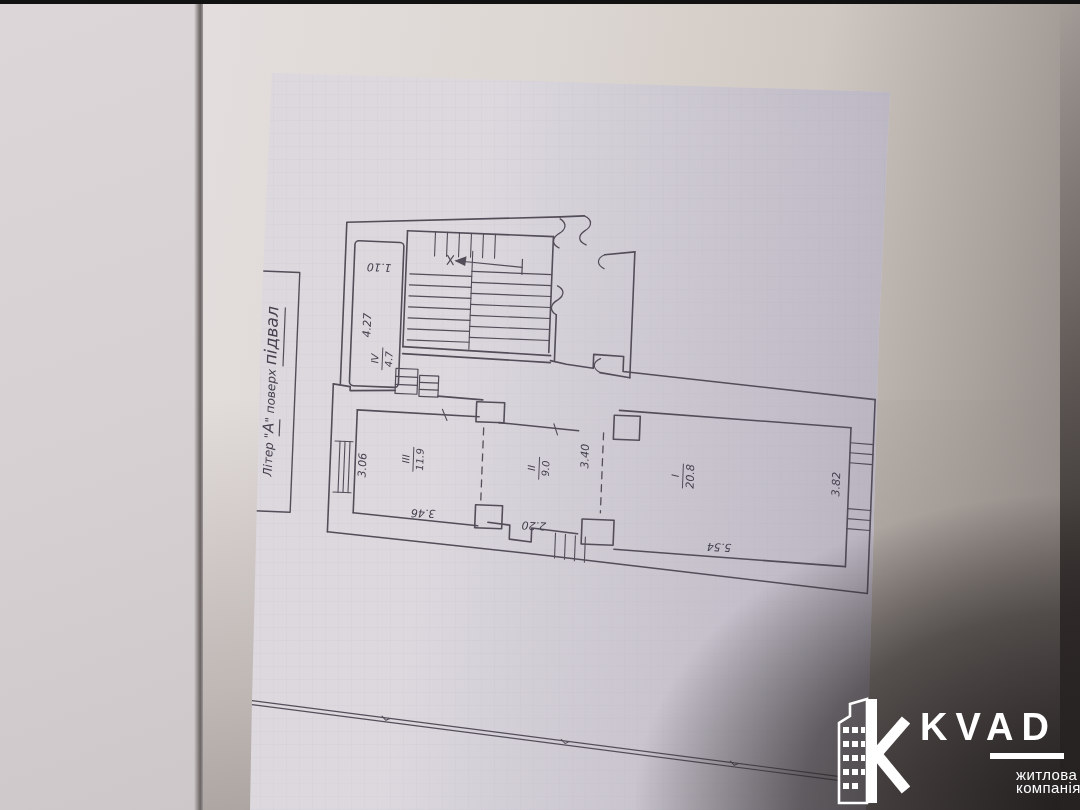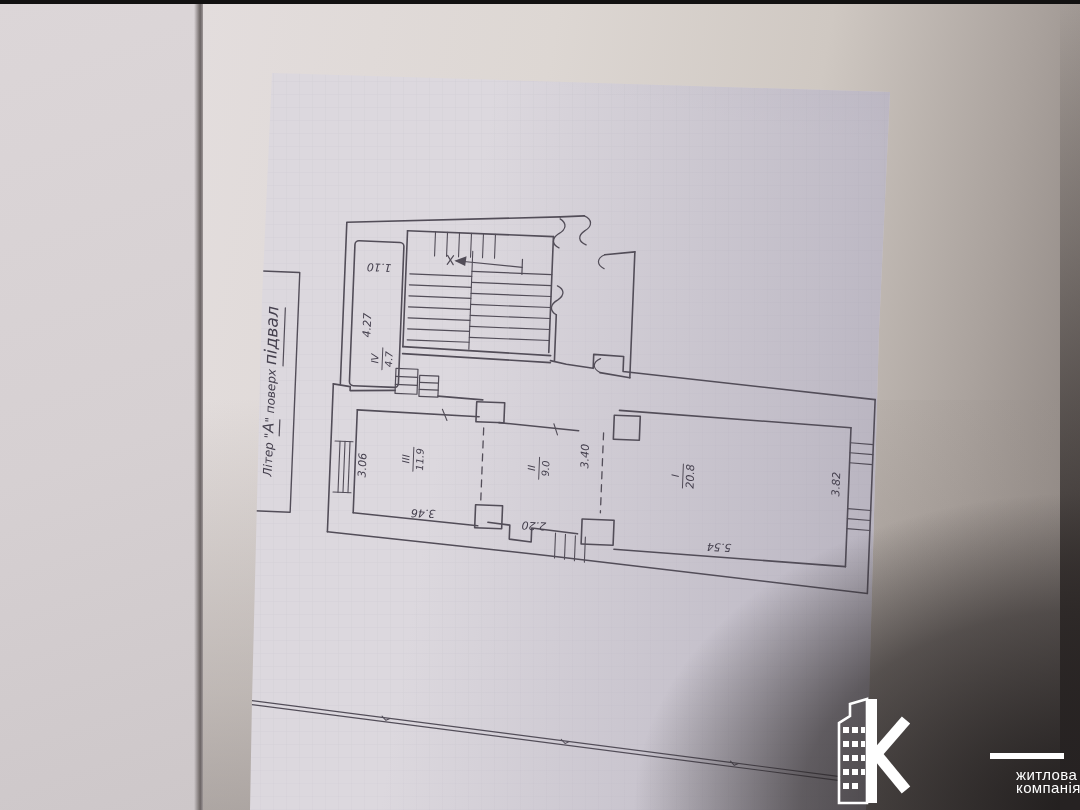--- a/index.html
+++ b/index.html
@@ -264,20 +264,21 @@
         <rect x="7" y="73" width="6" height="6"></rect>
           <rect x="16" y="73" width="6" height="6"></rect>
           <rect x="25" y="73" width="4" height="6"></rect>
         <rect x="7" y="87" width="6" height="6"></rect>
           <rect x="16" y="87" width="6" height="6"></rect>
         <rect x="31" y="3" width="10" height="104"></rect>
       </g>
       <line x1="38" y1="61" x2="70" y2="24" stroke="#fff" stroke-width="11"></line>
       <line x1="38" y1="55" x2="70" y2="94" stroke="#fff" stroke-width="11"></line>
     </svg>
+    <div class="brand brand-top">KVAD</div>
     <div class="t-bar"></div>
     <div class="tagline">
       <div>житлова</div>
       <div>компанія</div>
     </div>
   </div>
 
 </div>
 
 </body></html>

